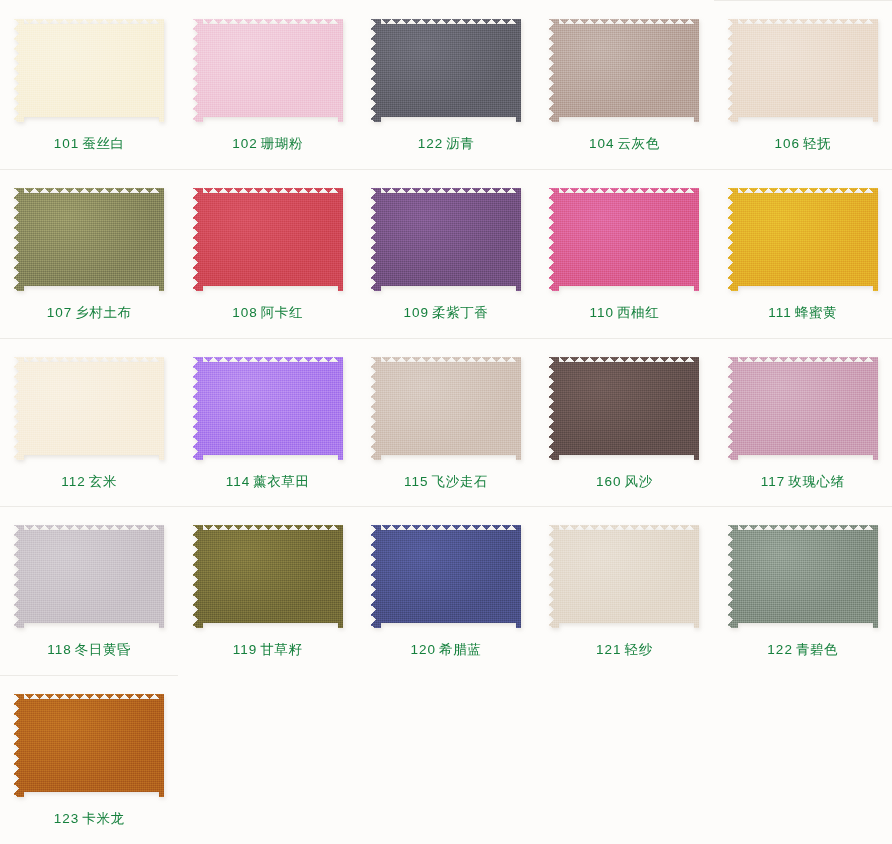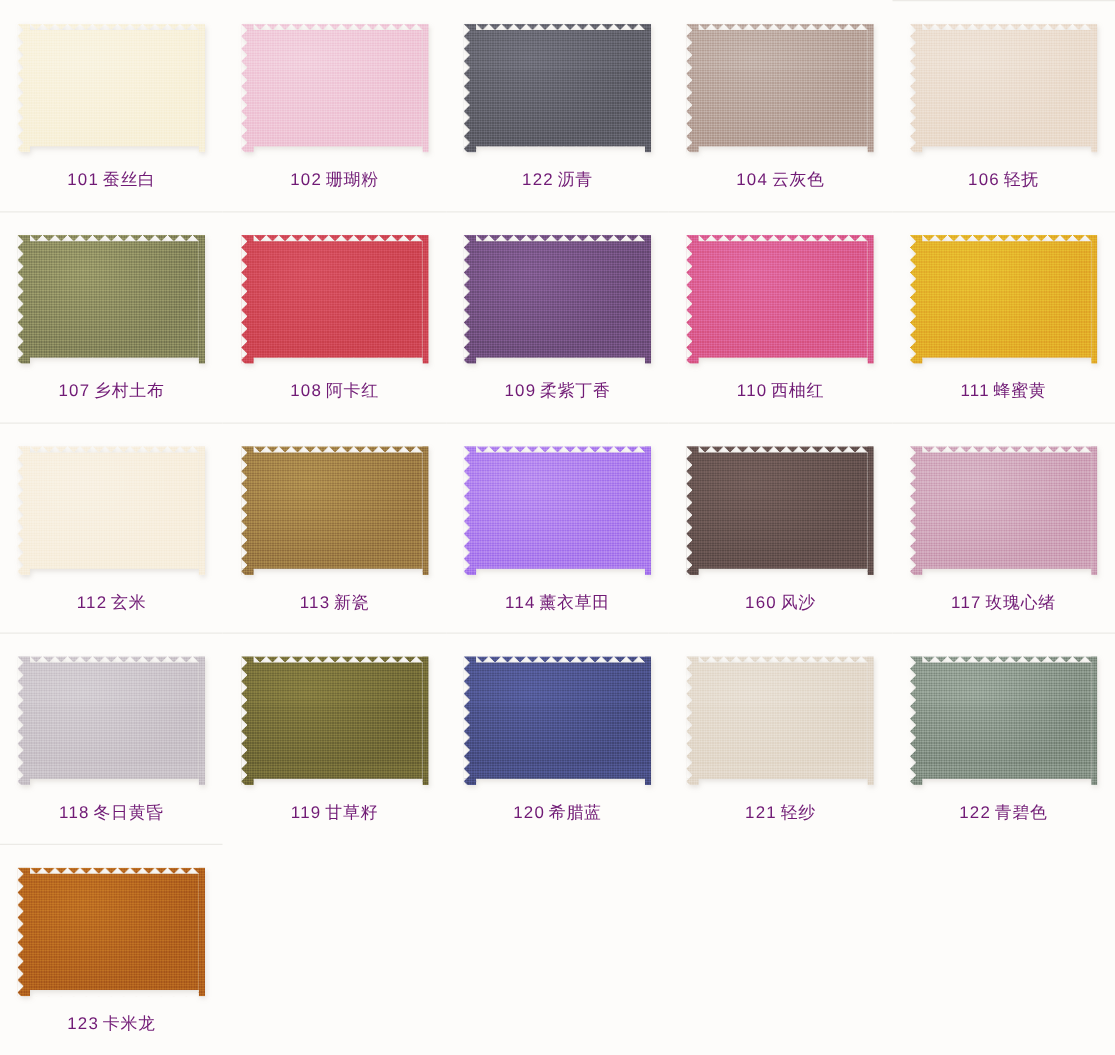--- a/index.html
+++ b/index.html
@@ -102,21 +102,21 @@
       repeating-linear-gradient(90deg, rgba(255,255,255,0.13) 0 1px, rgba(0,0,0,0.045) 1px 2px),
       radial-gradient(ellipse at 35% 28%, rgba(255,255,255,0.22), rgba(255,255,255,0) 62%);
     mix-blend-mode: overlay;
     opacity: 0.85;
   }
 
   .swatch-label {
     margin-top: 14px;
     font-size: 13.5px;
     line-height: 1.2;
-    color: #701a75;
+    color: #15803d;
     letter-spacing: 0.6px;
     white-space: nowrap;
     text-align: center;
   }
   .swatch-label .code { letter-spacing: 1px; }
   .swatch-label .nm { margin-left: 3px; }
 </style>
 </head>
 <body style="background: rgb(253, 252, 250);">
 
@@ -205,33 +205,33 @@
       <div class="swatch-cell rule">
         <div class="swatch-wrap">
           <div class="swatch" style="background: rgb(246, 236, 217);">
             <div class="weave"></div>
           </div>
         </div>
         <div class="swatch-label"><span class="code">112</span><span class="nm">玄米</span></div>
       </div>
       <div class="swatch-cell rule">
         <div class="swatch-wrap">
-          <div class="swatch" style="background: rgb(147, 113, 63);">
-            <div class="weave"></div>
-          </div>
-        </div>
-        <div class="swatch-label"><span class="code">113</span><span class="nm">新瓷</span></div>
-      </div>
-      <div class="swatch-cell rule">
-        <div class="swatch-wrap">
           <div class="swatch" style="background: rgb(164, 115, 236);">
             <div class="weave"></div>
           </div>
         </div>
         <div class="swatch-label"><span class="code">114</span><span class="nm">薰衣草田</span></div>
+      </div>
+      <div class="swatch-cell rule">
+        <div class="swatch-wrap">
+          <div class="swatch" style="background: rgb(205, 188, 176);">
+            <div class="weave"></div>
+          </div>
+        </div>
+        <div class="swatch-label"><span class="code">115</span><span class="nm">飞沙走石</span></div>
       </div>
       <div class="swatch-cell rule">
         <div class="swatch-wrap">
           <div class="swatch" style="background: rgb(92, 75, 72);">
             <div class="weave"></div>
           </div>
         </div>
         <div class="swatch-label"><span class="code">160</span><span class="nm">风沙</span></div>
       </div>
       <div class="swatch-cell rule">

